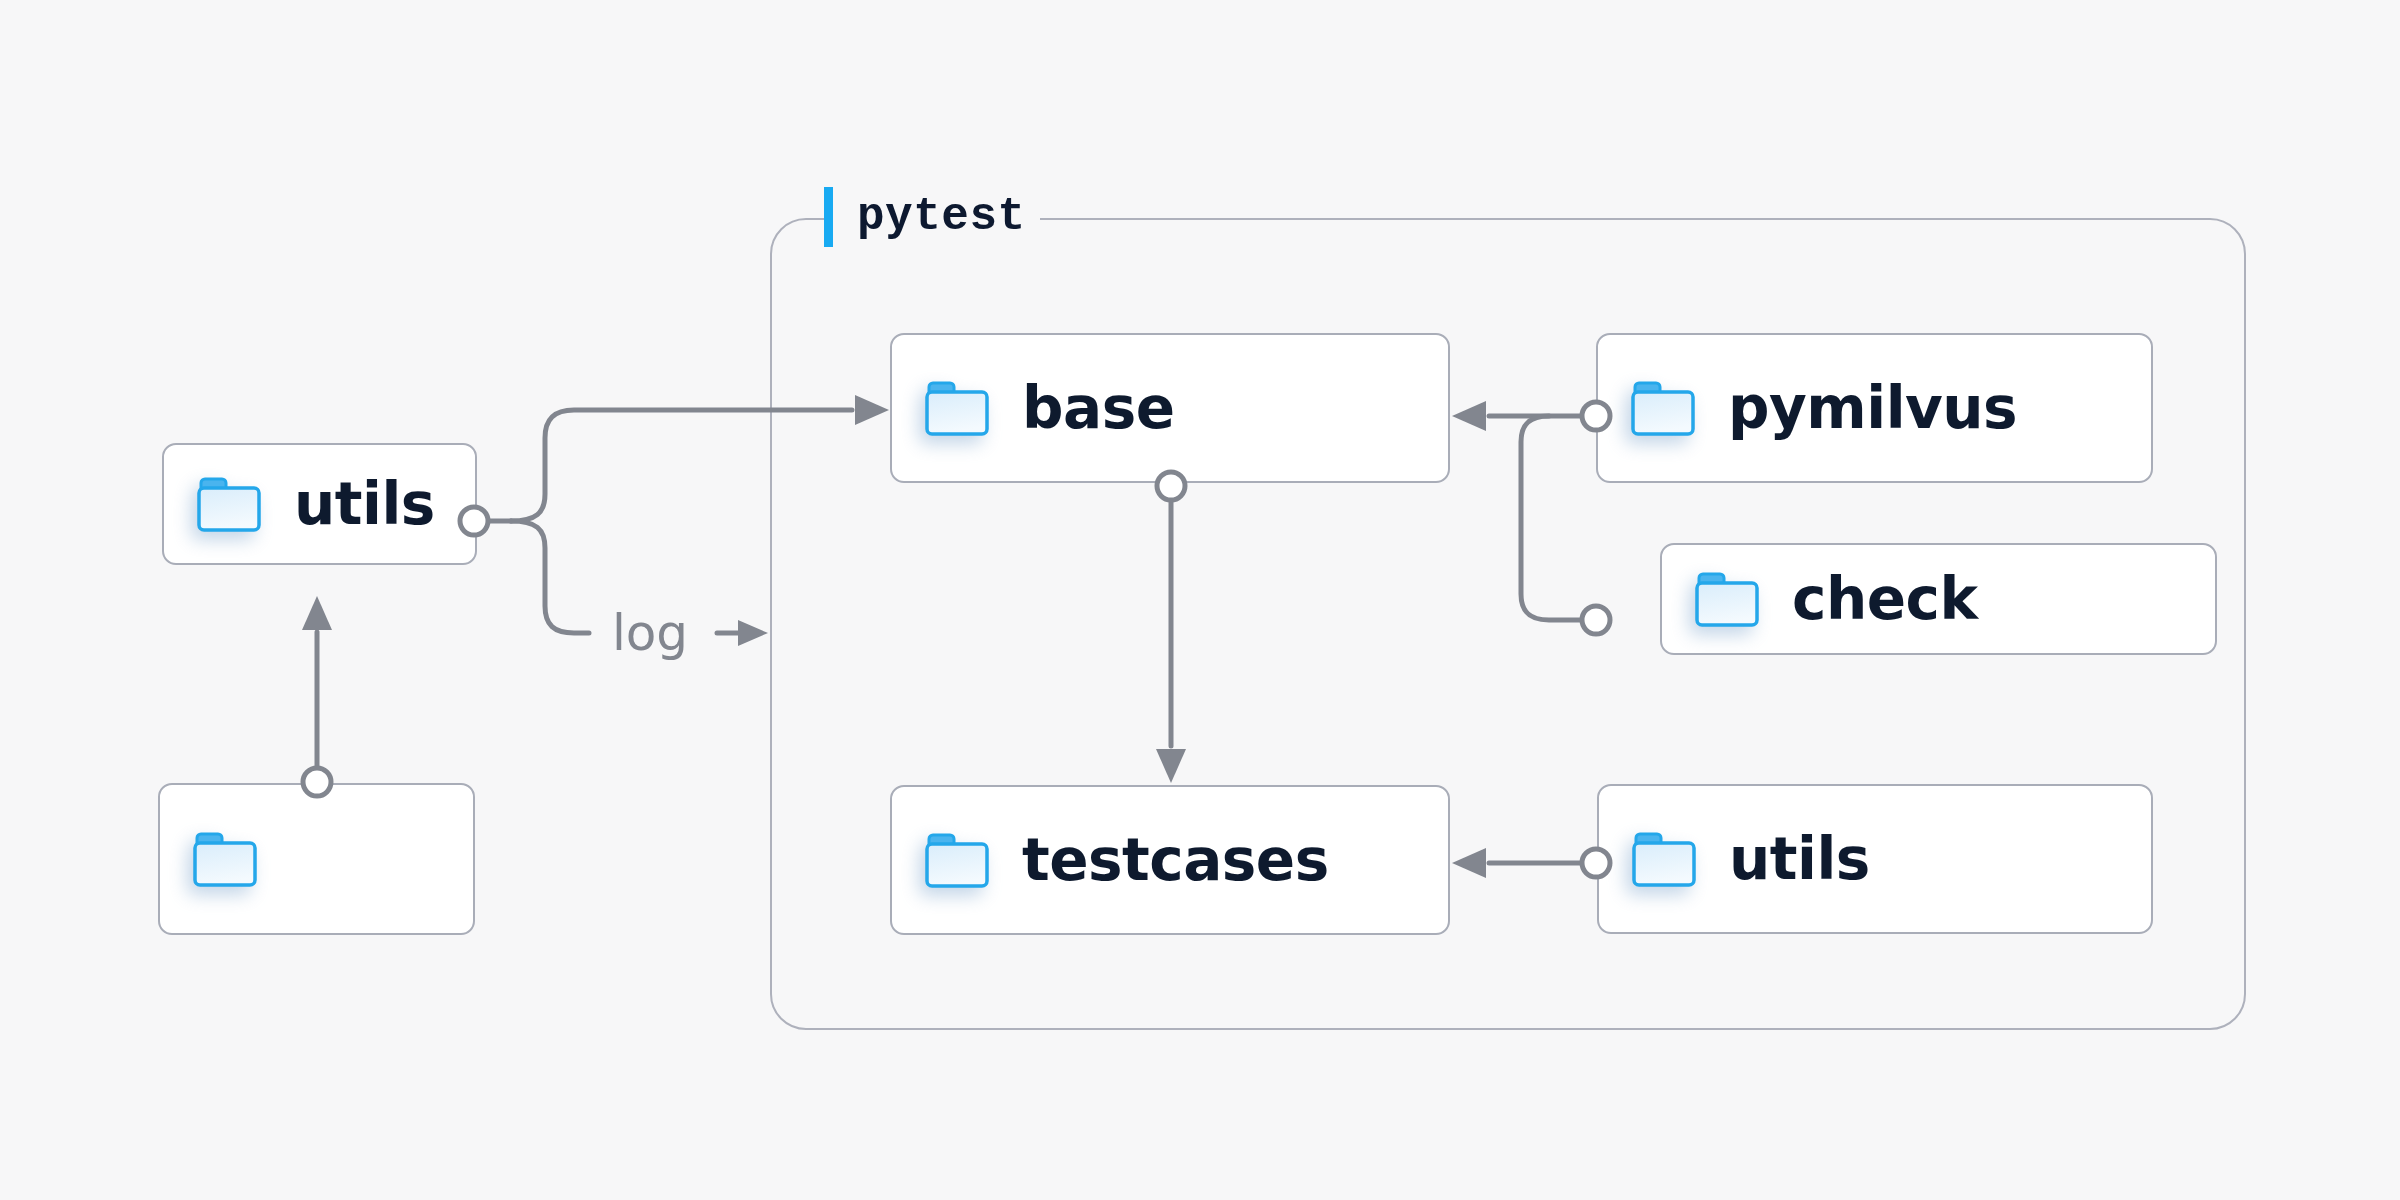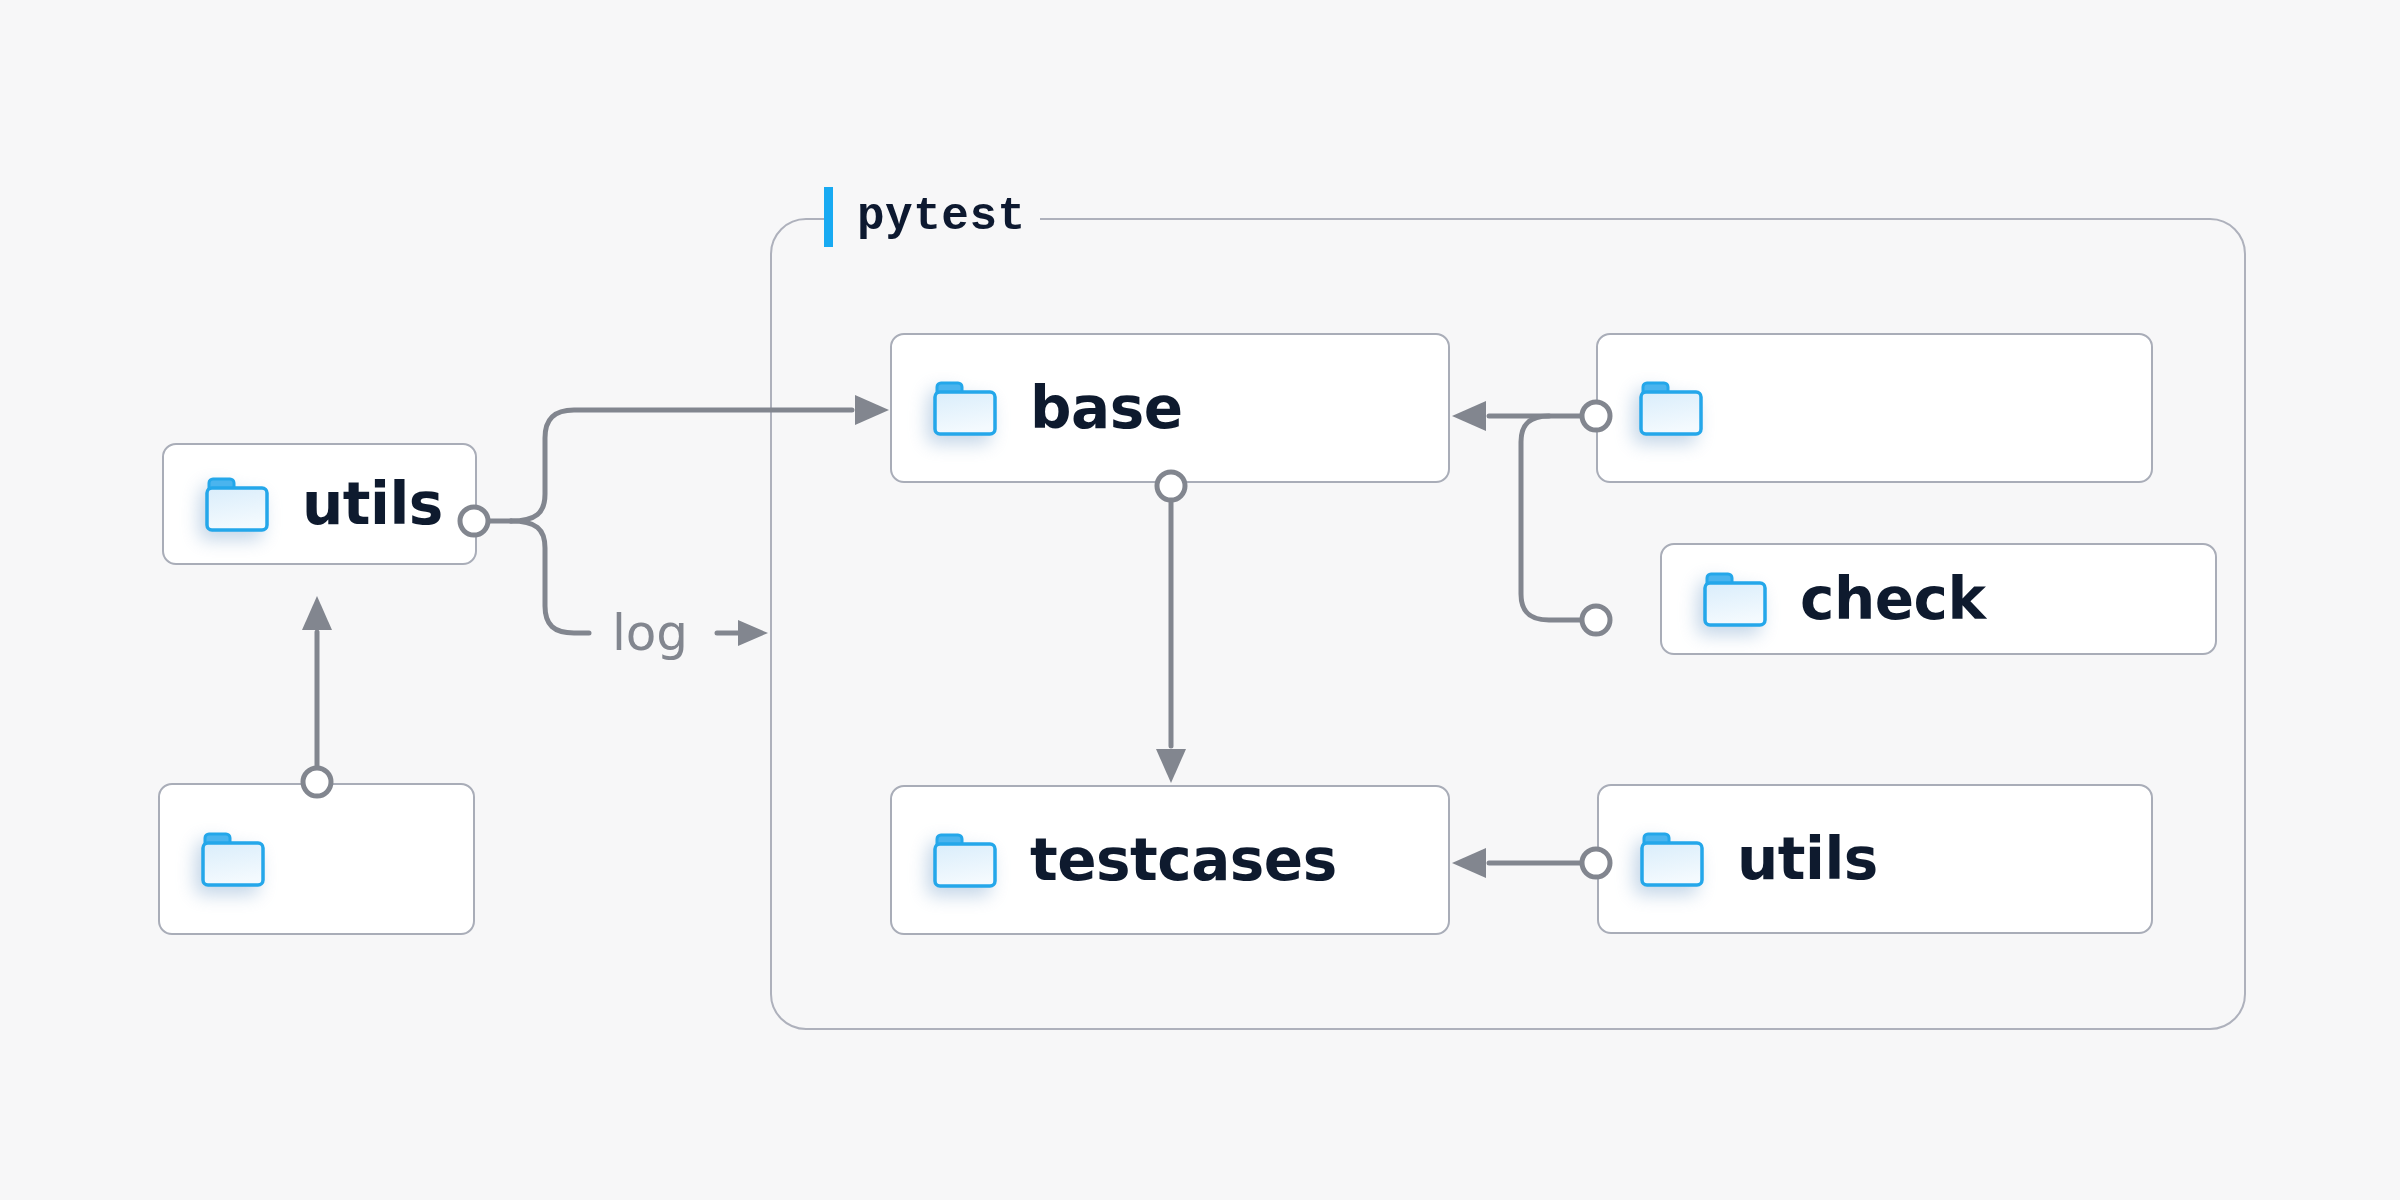--- a/index.html
+++ b/index.html
@@ -20,21 +20,21 @@
   }
   .accent-bar{
     width:9px;height:60px;background:#18aaf2;margin-right:24px;flex:none;
   }
   .group-label-text{
     font-size:46px;font-weight:700;color:#0d1930;letter-spacing:0.5px;line-height:60px;
   }
   
   .node{
     position:absolute;background:#ffffff;border:2px solid #a9adb8;border-radius:14px;
-    box-sizing:border-box;display:flex;align-items:center;padding-left:40px;z-index:3;
+    box-sizing:border-box;display:flex;align-items:center;padding-left:32px;z-index:3;
   }
   .node .label{
     margin-left:32px;font-size:58px;font-weight:600;color:#0e1a2e;letter-spacing:-0.5px;
   }
   .folder{display:inline-flex;flex:none;filter:drop-shadow(-6px 8px 9px rgba(125,165,205,0.45));}
   
   svg.wires{position:absolute;left:0;top:0;z-index:4;pointer-events:none;}
   .wire{stroke:#82868f;stroke-width:5;fill:none;stroke-linecap:round;}
   .dot{fill:#ffffff;stroke:#82868f;stroke-width:5;}
   .head{fill:#82868f;stroke:none;}
@@ -87,20 +87,21 @@
   <span class="label">base</span>
 </div>
 
 <div class="node" style="left:1596px;top:333px;width:557px;height:150px">
   <span class="folder">
     <svg width="66" height="58" viewBox="0 0 66 58">
         <rect x="5" y="4" width="25" height="16" rx="4" fill="#4ab4ee" stroke="#24a7ea" stroke-width="3"></rect>
         <rect x="3" y="13" width="60" height="42" rx="5" fill="url(#foldergrad)" stroke="#24a7ea" stroke-width="3.5"></rect>
       </svg>
   </span>
+  <span class="label">pymilvus</span>
 </div>
 
 <div class="node" style="left:1660px;top:543px;width:557px;height:112px">
   <span class="folder">
     <svg width="66" height="58" viewBox="0 0 66 58">
         <rect x="5" y="4" width="25" height="16" rx="4" fill="#4ab4ee" stroke="#24a7ea" stroke-width="3"></rect>
         <rect x="3" y="13" width="60" height="42" rx="5" fill="url(#foldergrad)" stroke="#24a7ea" stroke-width="3.5"></rect>
       </svg>
   </span>
   <span class="label">check</span>

